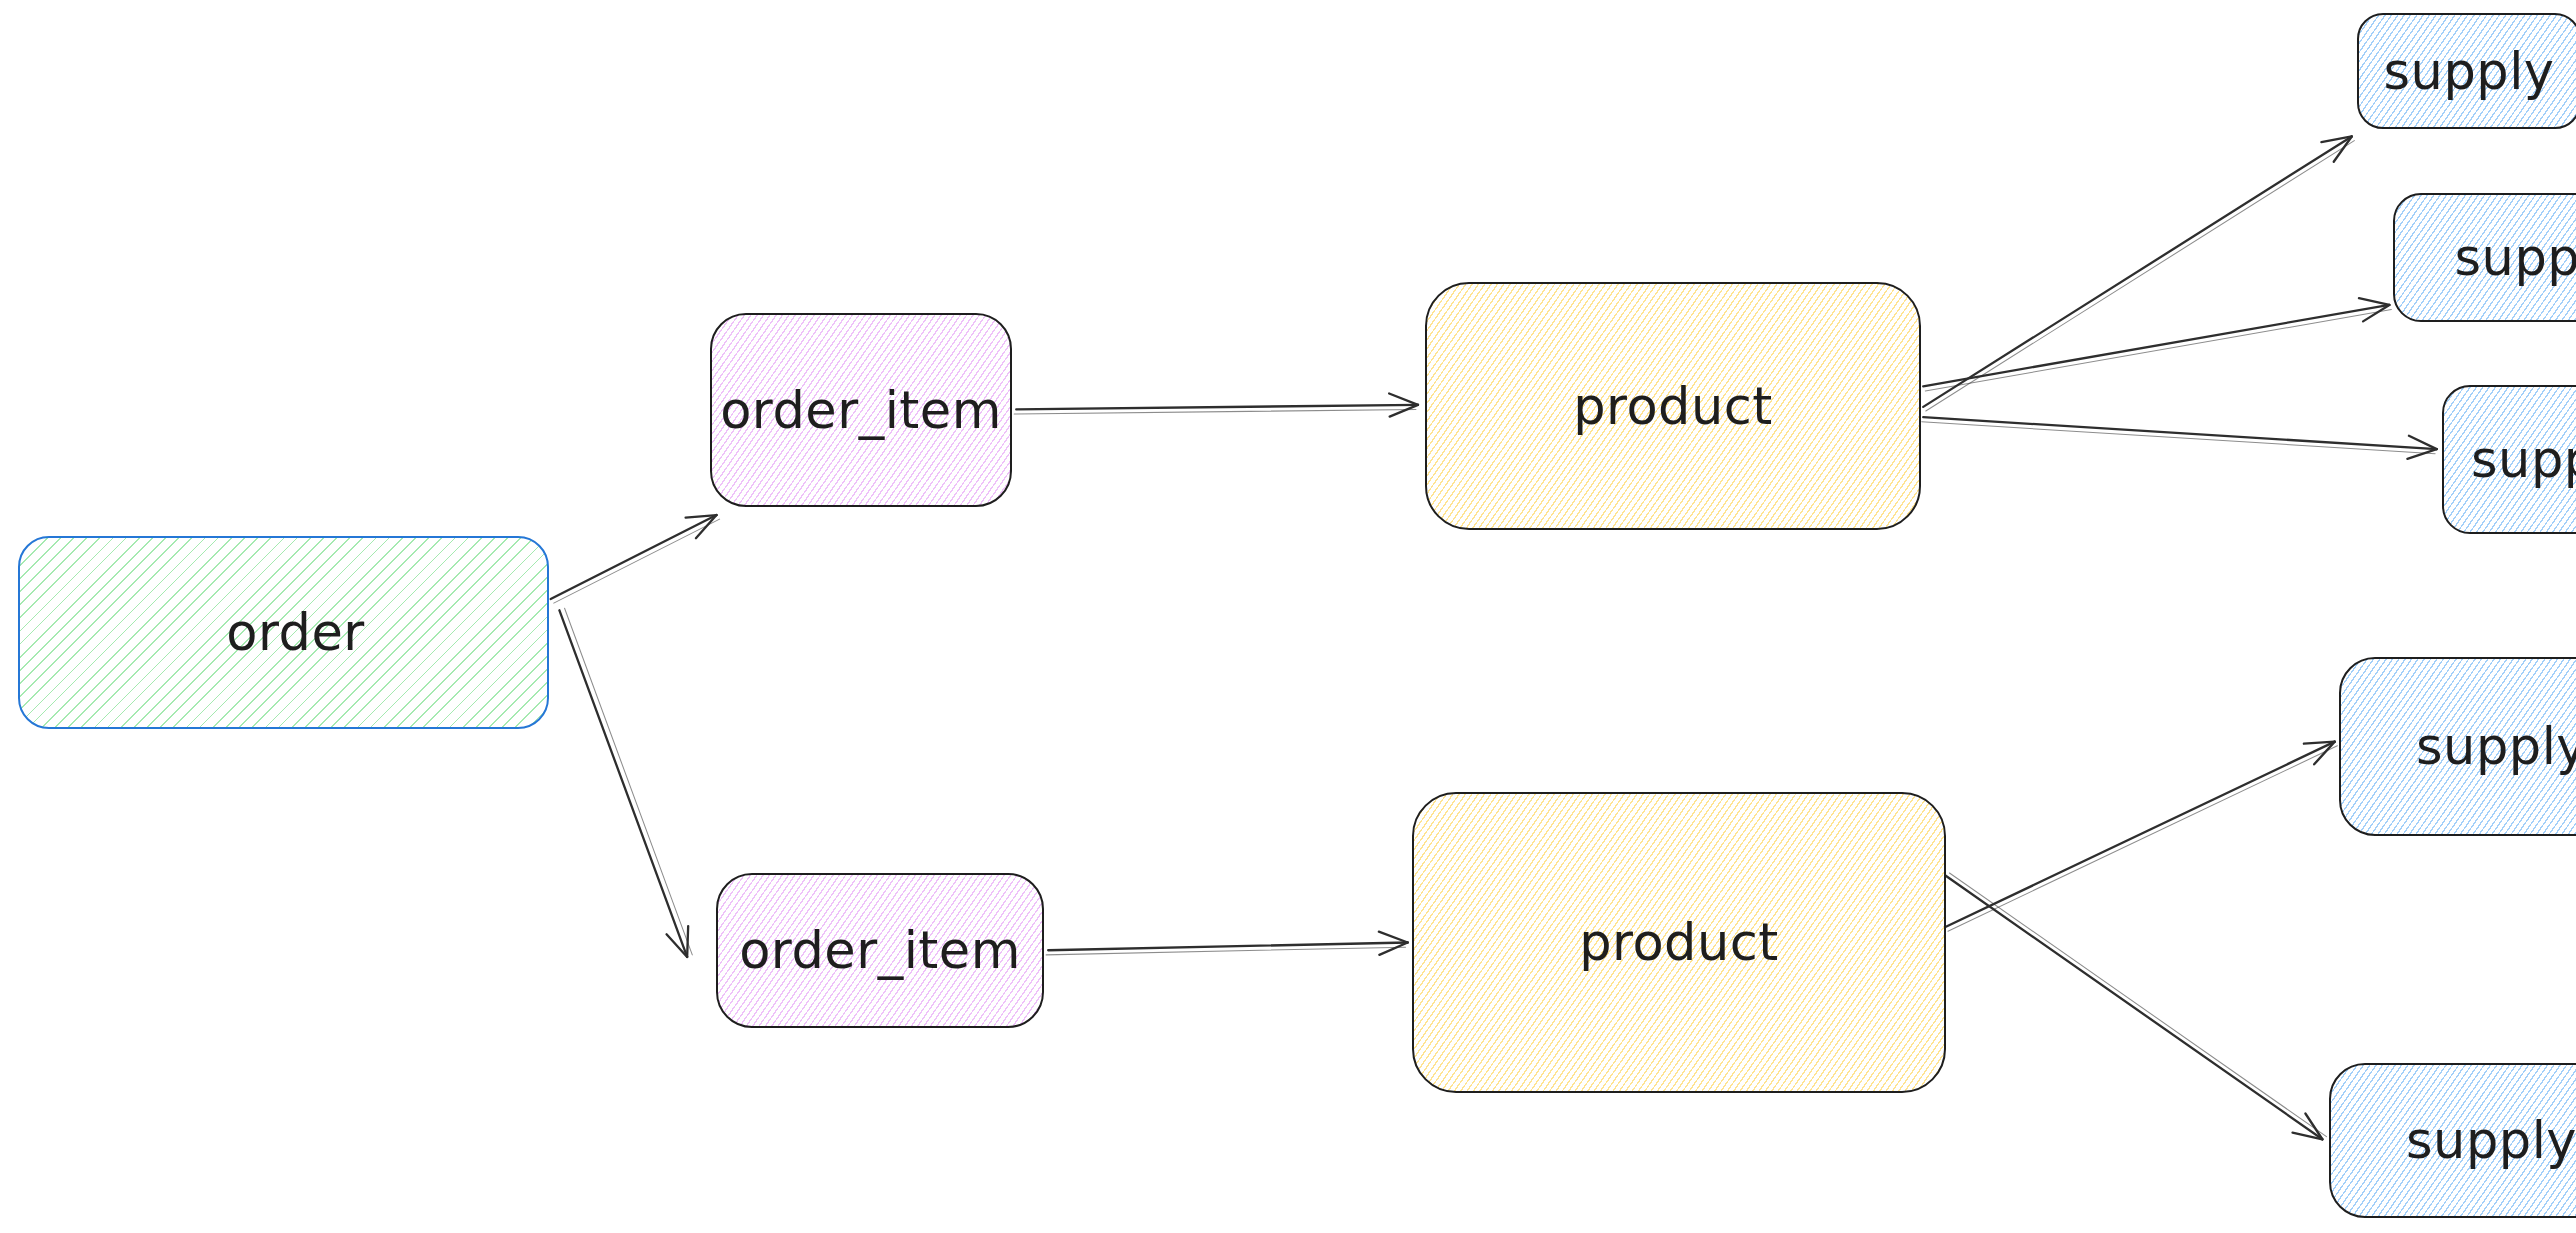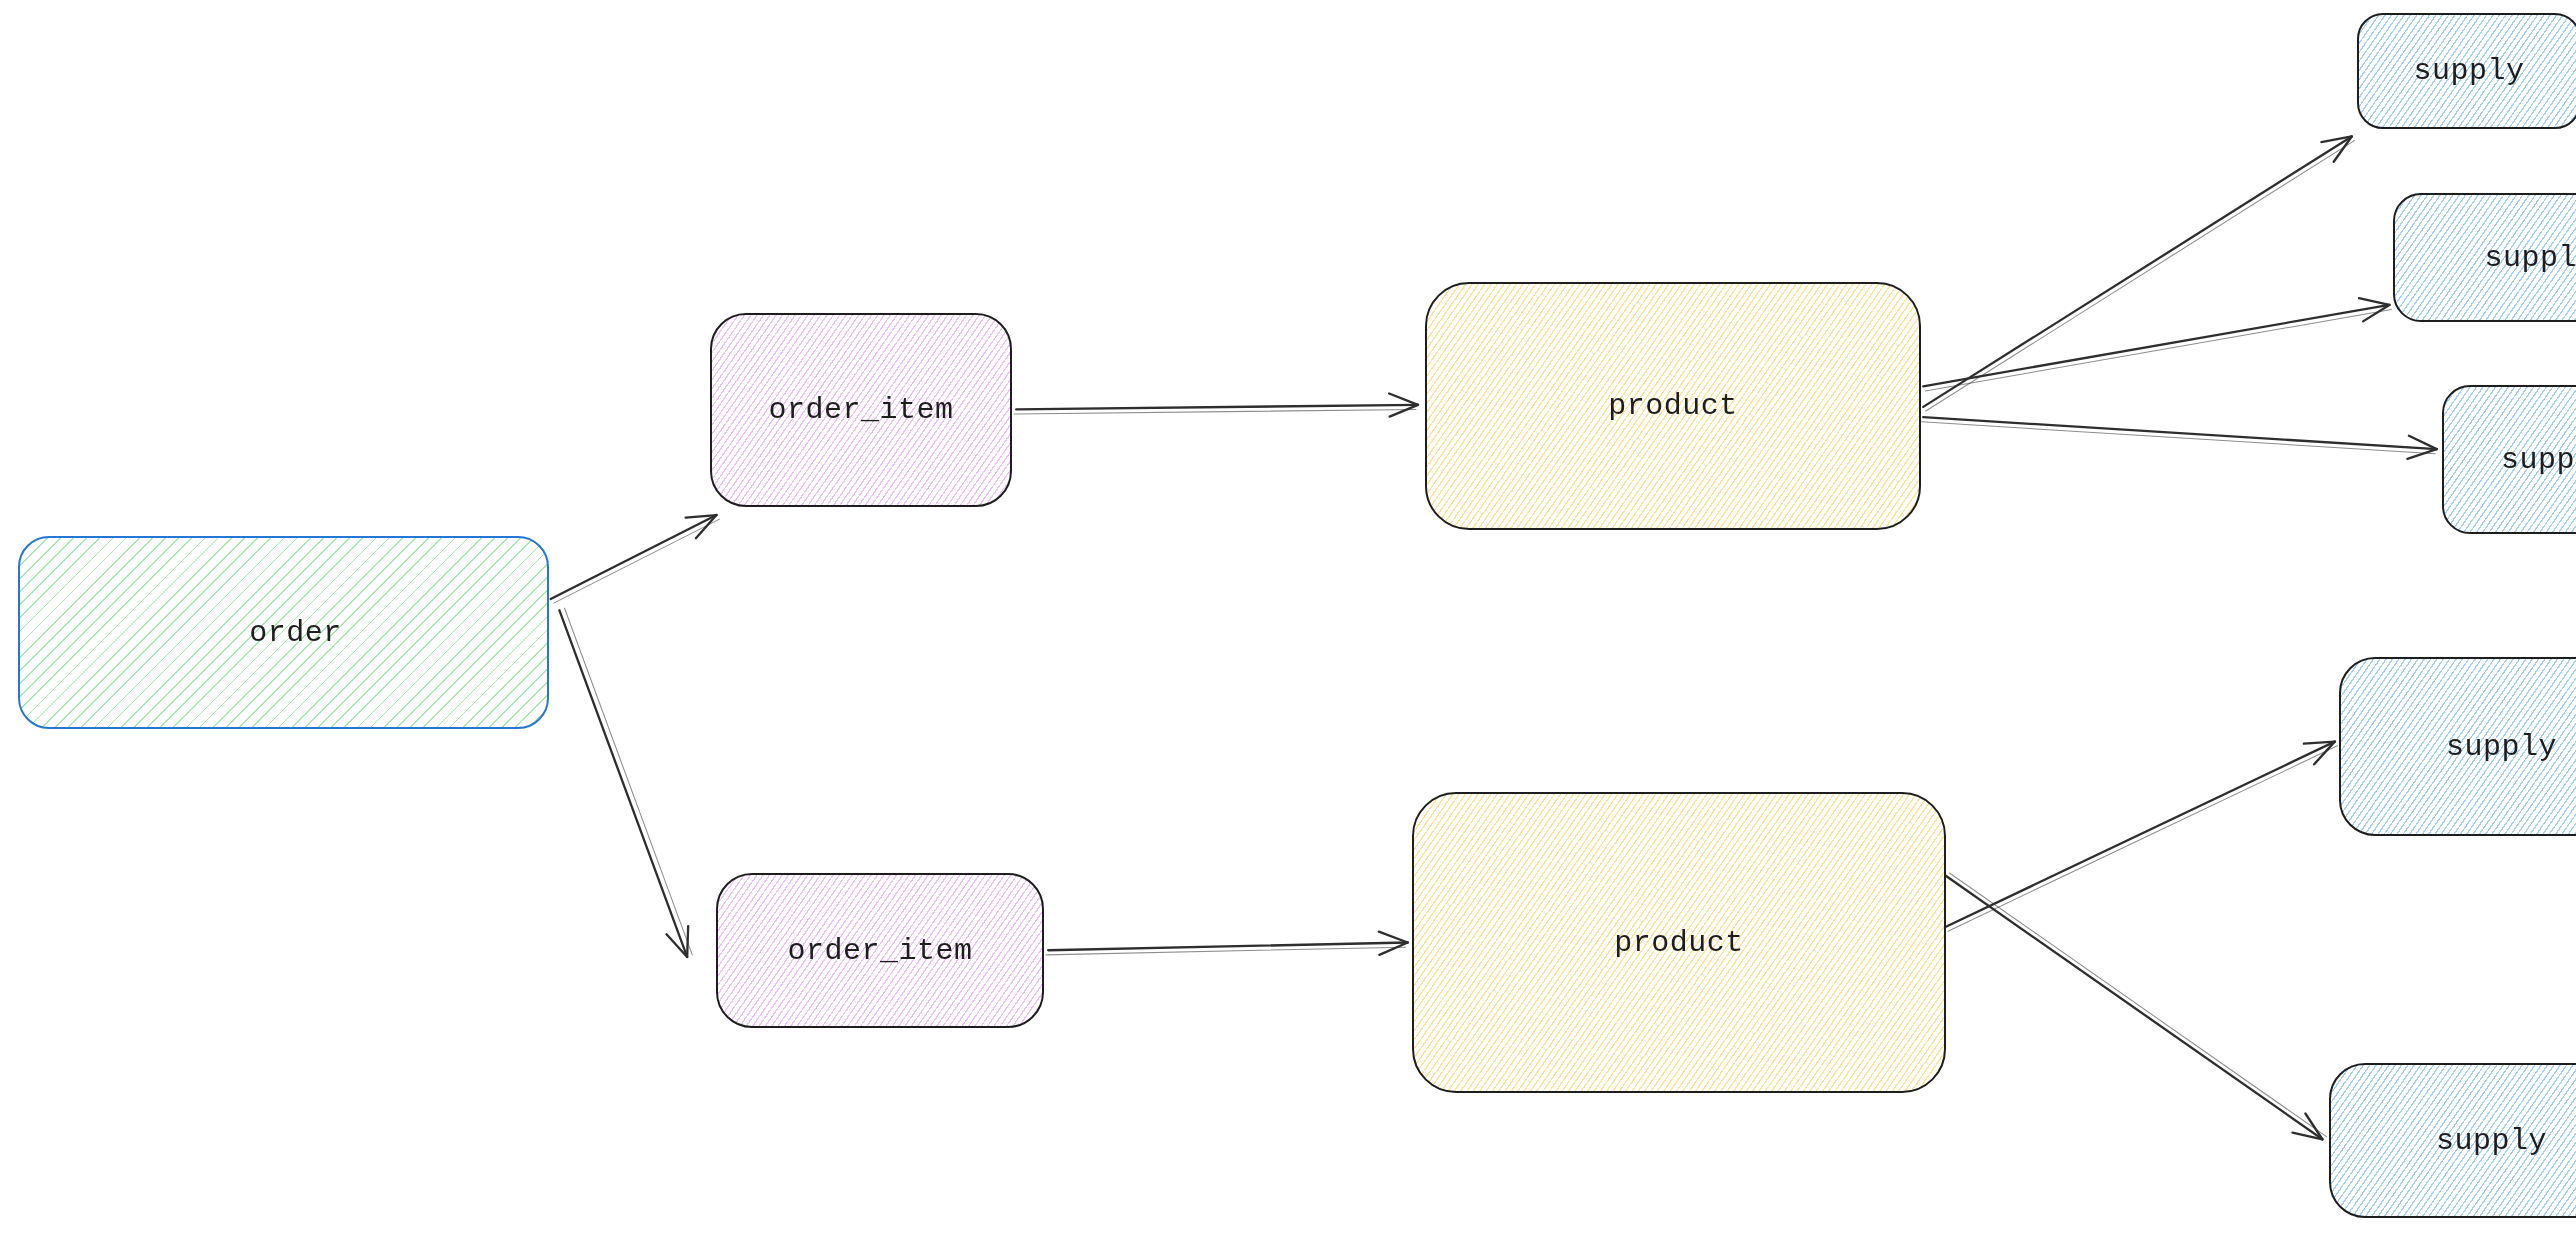--- a/index.html
+++ b/index.html
@@ -36,27 +36,26 @@
   .node.hatch-wide {
     background-image: repeating-linear-gradient(
       135deg,
       var(--hc) 0px,
       var(--hc) 1.2px,
       transparent 1.2px,
       transparent 9.3px
     );
   }
   .node .label {
-    font-size: 30px;
+    font-size: 51px;
     font-weight: 500;
     color: #1e1e1e;
     letter-spacing: 0.5px;
     white-space: nowrap;
     user-select: none;
-    font-family: Liberation Mono, monospace;
   }
   #arrows {
     position: absolute;
     left: 0;
     top: 0;
     width: 2700px;
     height: 1233px;
   }
   #arrows g.arrow {
     fill: none;

